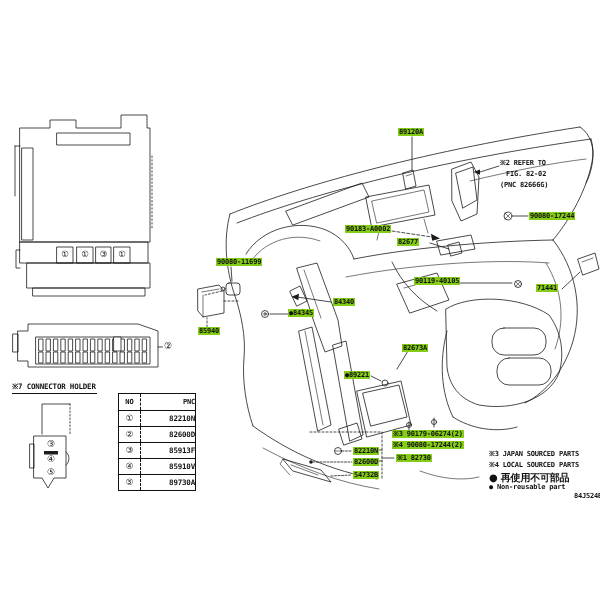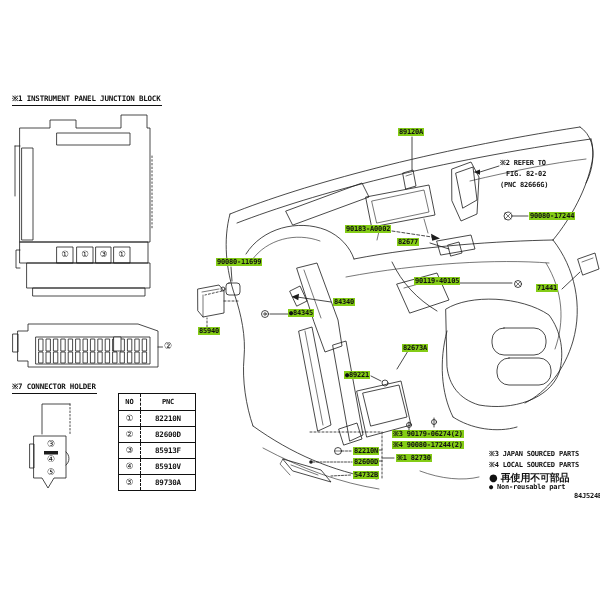--- a/index.html
+++ b/index.html
@@ -18,21 +18,21 @@
          letter-spacing:-0.2px;border-bottom:1px solid #111;padding:0 1px 2px 0;background:#fff}
   .cnum{position:absolute;width:12px;text-align:center;background:transparent;
         font:400 9px/1 "DejaVu Sans",sans-serif;color:#111}
   .cnum.small{font-size:8.5px}
   .pnc-table{position:absolute;left:118px;top:393px;width:76px;border:1.2px solid #111;background:#fff}
   .ptr{display:flex;align-items:center;height:15px;border-top:1px solid #111}
   .ptr.hdr{border-top:none;height:16px}
   .td-no{width:21px;text-align:right;border-right:1px dashed #111;
          font:400 8.5px/1 "DejaVu Sans",sans-serif;align-self:stretch;display:flex;align-items:center;justify-content:center}
   .ptr.hdr .td-no{font:700 7px "DejaVu Sans Mono",monospace}
-  .td-pnc{flex:1;text-align:center;font:700 7.5px "DejaVu Sans Mono",monospace;letter-spacing:-0.2px}
+  .td-pnc{flex:1;text-align:right;font:700 7.5px "DejaVu Sans Mono",monospace;letter-spacing:-0.2px}
 </style>
 </head>
 <body>
 
 <div class="stage">
 
   <svg class="art" width="600" height="600" viewBox="0 0 600 600">
     <defs>
       <pattern id="ht" width="4" height="4" patternUnits="userSpaceOnUse">
         <path d="M0,4 l4,-4" stroke="#1c1c1c" stroke-width="0.5"></path>
@@ -224,21 +224,20 @@
       <path d="M310,432 H382" stroke-dasharray="2,2"></path>
       <path d="M342,451 H352" stroke-dasharray="2,1.5"></path>
       <path d="M313,462 H352" stroke-dasharray="2,1.5"></path>
       <path d="M331,476 L351,475" stroke-dasharray="2,1.5"></path>
       <path d="M378,450 H382 M378,461 H382"></path>
       <path d="M382,458 H394"></path>
       <path d="M409,430 V422 M434,427 V418"></path>
     </g>
   </svg>
 
-  <div class="title" style="left:12px;top:95px">※1 INSTRUMENT PANEL JUNCTION BLOCK</div>
   <div class="title" style="left:12px;top:383px">※7 CONNECTOR HOLDER</div>
 
   <span class="cnum small" style="left:59px;top:250px">①</span>
   <span class="cnum small" style="left:79px;top:250px">①</span>
   <span class="cnum small" style="left:97.5px;top:250px">③</span>
   <span class="cnum small" style="left:116px;top:250px">①</span>
   <span class="cnum" style="left:162px;top:342px">②</span>
   <span class="cnum" style="left:45px;top:440px">③</span>
   <span class="cnum" style="left:45px;top:455px">④</span>
   <span class="cnum" style="left:45px;top:468px">⑤</span>

